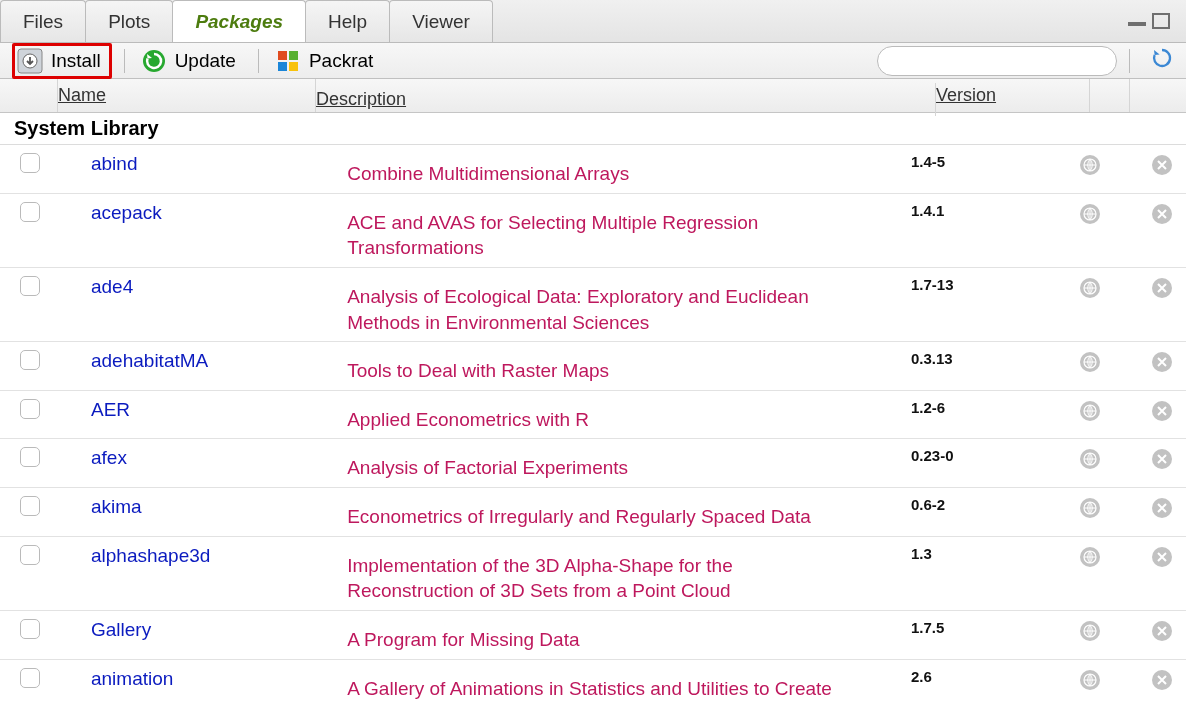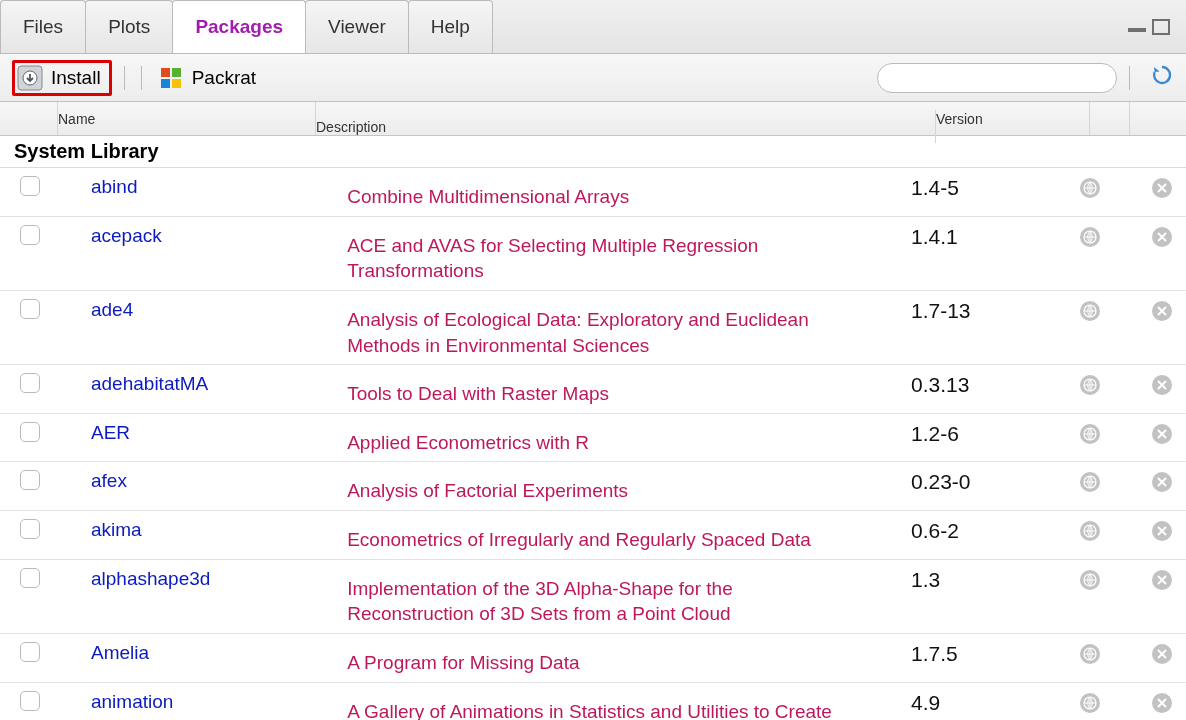--- a/index.html
+++ b/index.html
@@ -10,21 +10,21 @@
       background: #fff;
       width: 1186px;
       height: 720px;
       overflow: hidden;
     }
 
     
     .tab-bar {
       display: flex;
       align-items: stretch;
-      height: 54px;
+      height: 43px;
       background: linear-gradient(to bottom, #f0f0f0, #e4e4e4);
       border-bottom: 1px solid #bbb;
       position: relative;
     }
     .tab {
       padding: 0 22px;
       display: flex;
       align-items: center;
       border: 1px solid #bbb;
       border-bottom: none;
@@ -32,21 +32,22 @@
       border-top-right-radius: 4px;
       margin-right: -1px;
       background: linear-gradient(to bottom, #f5f5f5, #e6e6e6);
       color: #333;
       font-size: 19px;
       cursor: pointer;
     }
     .tab.active {
       background: #fff;
       font-weight: 600;
-      color: #a21caf;
+      color: #4d7c0f;
+      font-style: italic;
     }
     .tab-bar-right {
       margin-left: auto;
       display: flex;
       align-items: center;
       gap: 6px;
       padding-right: 16px;
     }
     .win-icon {
       display: inline-block;
@@ -61,21 +62,21 @@
     .win-max {
       border: 2px solid #6f6f6f;
       width: 18px;
       height: 16px;
     }
 
     
     .toolbar {
       display: flex;
       align-items: center;
-      height: 48px;
+      height: 36px;
       background: linear-gradient(to bottom, #f7f7f7, #ededed);
       border-bottom: 1px solid #c0c0c0;
       padding: 0 12px;
       gap: 8px;
     }
     .tb-button {
       display: inline-flex;
       align-items: center;
       gap: 8px;
       padding: 4px 10px 4px 4px;
@@ -123,23 +124,24 @@
       margin-left: 8px;
       cursor: pointer;
     }
 
     
     .header-row {
       display: flex;
       height: 34px;
       background: linear-gradient(to bottom, #f7f7f7, #ececec);
       border-bottom: 1px solid #c5c5c5;
-      align-items: flex-start;
-      font-size: 14px;
+      align-items: center;
+      font-size: 18px;
       color: #333;
+      text-decoration: underline;
     }
     .col-check { width: 58px; padding-left: 20px; }
     .col-name  { width: 258px; padding-left: 0px; }
     .col-desc  { width: 620px; padding-left: 0px; margin-top: 8px; }
     .col-ver   { width: 154px; padding-left: 0px; }
     .col-web   { width: 40px; }
     .col-del   { width: 40px; }
     .header-row > div { border-right: 1px solid #d5d5d5; height: 100%; display:flex; align-items:center; }
     .header-row > div:last-child { border-right: none; }
 
@@ -155,21 +157,21 @@
       display: flex;
       align-items: flex-start;
       border-bottom: 1px solid #e2e2e2;
       padding: 6px 0;
       min-height: 38px;
       gap: 39px;
     }
     .pkg-row .col-check { padding-top: 2px; }
     .pkg-row .col-name  { color: #0b1bbf; font-size: 19px; cursor: pointer; padding-top: 2px;}
     .pkg-row .col-desc  { font-size: 19px; color: #be185d; padding-right: 18px; line-height: 1.35; padding-top:2px; }
-    .pkg-row .col-ver   { font-size: 21px; color: #111; padding-top:2px; }
+    .pkg-row .col-ver   { font-size: 15px; color: #111; padding-top:2px;font-weight:bold; }
     .pkg-row .col-web, .pkg-row .col-del { padding-top: 4px; }
     .checkbox {
       width: 20px;
       height: 20px;
       border: 1.5px solid #bababa;
       border-radius: 5px;
       display: inline-block;
       cursor: pointer;
     }
     .circle-icon {
@@ -185,22 +187,22 @@
     .circle-icon svg { fill: #fff; }
   </style>
 </head>
 <body>
 
 <div class="tab-bar">
   <div id="tabs-container" style="display:flex;">
       <div class="tab">Files</div>
       <div class="tab">Plots</div>
       <div class="tab active">Packages</div>
+      <div class="tab">Help</div>
       <div class="tab">Viewer</div>
-      <div class="tab">Help</div>
     </div>
   <div class="tab-bar-right">
     <span class="win-icon win-min"></span>
     <span class="win-icon win-max"></span>
   </div>
 </div>
 
 <div class="toolbar">
   <span class="tb-button install-highlight">
     <span class="icon-box">
@@ -208,20 +210,30 @@
         <rect x="1" y="1" width="24" height="24" rx="3" fill="#cfd4da" stroke="#888"></rect>
         <circle cx="13" cy="13" r="7" fill="#fff" stroke="#666"></circle>
         <path d="M13 9 v6 M10 13 l3 3 l3 -3" stroke="#555" stroke-width="1.8" fill="none"></path>
       </svg>
     </span>
     <span>Install</span>
   </span>
 
   <span class="sep"></span>
 
+  <span class="tb-button">
+    <span class="icon-box">
+      <svg width="26" height="26" viewBox="0 0 26 26">
+        <circle cx="13" cy="13" r="11" fill="#27a82f"></circle>
+        <path d="M13 6 a7 7 0 1 1 -6.5 4.5" stroke="#fff" stroke-width="2.5" fill="none"></path>
+        <path d="M6 6 l0.5 4.5 l4.5 -0.5 z" fill="#fff"></path>
+      </svg>
+    </span>
+    <span>Update</span>
+  </span>
 
   <span class="sep"></span>
 
   <span class="tb-button">
     <span class="icon-box">
       <svg width="24" height="24" viewBox="0 0 24 24">
         <rect x="2" y="2" width="9" height="9" fill="#e04b1f"></rect>
         <rect x="13" y="2" width="9" height="9" fill="#58b031"></rect>
         <rect x="2" y="13" width="9" height="9" fill="#1a85d8"></rect>
         <rect x="13" y="13" width="9" height="9" fill="#f8c20c"></rect>
@@ -399,40 +411,40 @@
             </svg>
           </span></div>
         <div class="col-del"><span class="circle-icon">
             <svg width="12" height="12" viewBox="0 0 12 12">
               <path d="M2 2 L10 10 M10 2 L2 10" stroke="#fff" stroke-width="2"></path>
             </svg>
           </span></div>
       </div>
       <div class="pkg-row">
         <div class="col-check"><span class="checkbox"></span></div>
-        <div class="col-name">Amelia</div>
+        <div class="col-name">Gallery</div>
         <div class="col-desc">A Program for Missing Data</div>
         <div class="col-ver">1.7.5</div>
         <div class="col-web"><span class="circle-icon">
             <svg width="14" height="14" viewBox="0 0 14 14">
               <circle cx="7" cy="7" r="6" fill="none" stroke="#fff" stroke-width="1.2"></circle>
               <path d="M1 7 h12 M7 1 v12 M7 1 a9 9 0 0 1 0 12 M7 1 a9 9 0 0 0 0 12" stroke="#fff" stroke-width="1" fill="none"></path>
             </svg>
           </span></div>
         <div class="col-del"><span class="circle-icon">
             <svg width="12" height="12" viewBox="0 0 12 12">
               <path d="M2 2 L10 10 M10 2 L2 10" stroke="#fff" stroke-width="2"></path>
             </svg>
           </span></div>
       </div>
       <div class="pkg-row">
         <div class="col-check"><span class="checkbox"></span></div>
         <div class="col-name">animation</div>
         <div class="col-desc">A Gallery of Animations in Statistics and Utilities to Create Animations</div>
-        <div class="col-ver">4.9</div>
+        <div class="col-ver">2.6</div>
         <div class="col-web"><span class="circle-icon">
             <svg width="14" height="14" viewBox="0 0 14 14">
               <circle cx="7" cy="7" r="6" fill="none" stroke="#fff" stroke-width="1.2"></circle>
               <path d="M1 7 h12 M7 1 v12 M7 1 a9 9 0 0 1 0 12 M7 1 a9 9 0 0 0 0 12" stroke="#fff" stroke-width="1" fill="none"></path>
             </svg>
           </span></div>
         <div class="col-del"><span class="circle-icon">
             <svg width="12" height="12" viewBox="0 0 12 12">
               <path d="M2 2 L10 10 M10 2 L2 10" stroke="#fff" stroke-width="2"></path>
             </svg>

